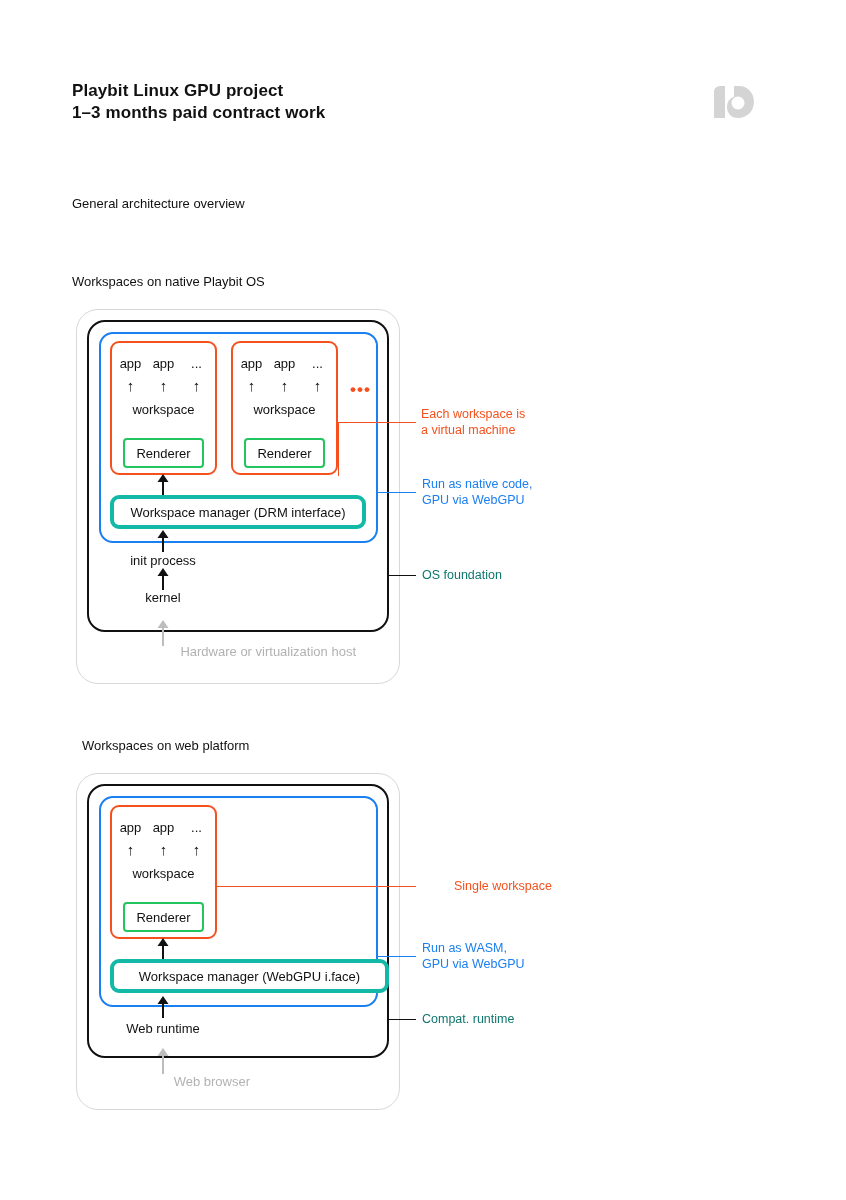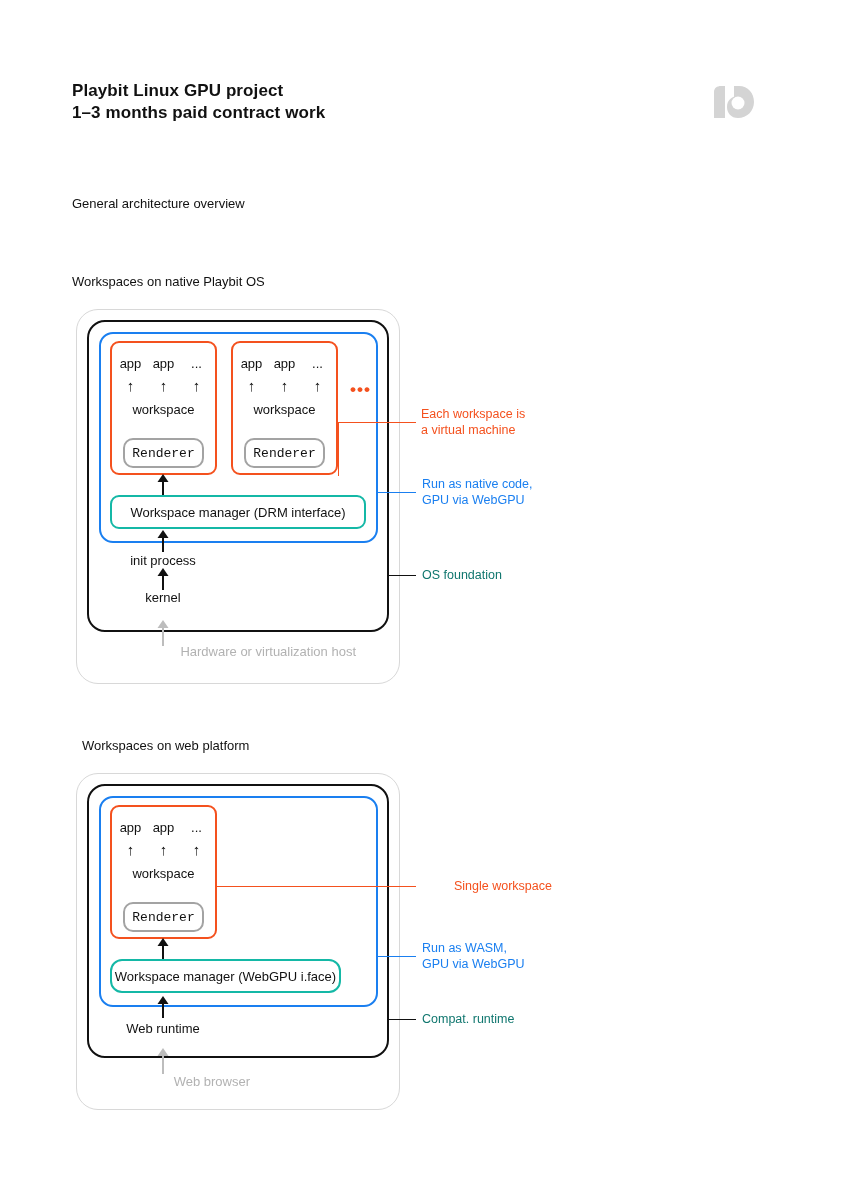--- a/index.html
+++ b/index.html
@@ -53,22 +53,22 @@
   .frame-blue  { border-width: 2px;   border-color: #1a7ff0; border-radius: 14px; }
   .frame-orange{ border-width: 2px;   border-color: #f4511e; border-radius: 9px; }
 
   
   .box {
     box-sizing: border-box;
     display: flex; align-items: center; justify-content: center;
     font-size: 13px;
     background: #ffffff;
   }
-  .box-black  { border: 2px solid #14b8a6; border-radius: 9px; }
-  .box-orange { border: 2px solid #a3a3a3; border-radius: 10px; font-family: Liberation Mono, monospace; }
+  .box-black  { border: 4px solid #14b8a6; border-radius: 9px; }
+  .box-orange { border: 2px solid #22c55e; border-radius: 4px; }
 
   
   .app-row {
     display: flex;
     font-size: 13px;
     width: 100%;
     justify-content: center;
   }
   .app-row span { width: 33px; text-align: center; }
   .arrow-row {
@@ -248,21 +248,21 @@
 </div>
 <div class="abs box box-orange" style="left:123px; top:902px; width:81px; height:30px;">Renderer</div>
 
 <div class="abs" style="left:155px; top:938px;">
   <svg width="16" height="24" viewBox="0 0 16 24">
     <line x1="8" y1="24" x2="8" y2="4" stroke="#111111" stroke-width="2"></line>
     <path d="M8 0 L13.5 8 L2.5 8 Z" fill="#111111"></path>
   </svg>
 </div>
 
-<div class="abs box box-black" style="left:110px; top:959px; width:231px; height:34px;border-radius:12px;">Workspace manager (WebGPU i.face)</div>
+<div class="abs box box-black" style="left:110px; top:959px; width:279px; height:34px;">Workspace manager (WebGPU i.face)</div>
 
 <div class="abs" style="left:155px; top:996px;">
   <svg width="16" height="22" viewBox="0 0 16 22">
     <line x1="8" y1="22" x2="8" y2="4" stroke="#111111" stroke-width="2"></line>
     <path d="M8 0 L13.5 8 L2.5 8 Z" fill="#111111"></path>
   </svg>
 </div>
 
 <div class="abs plain-label" style="left:100px; top:1021px; width:126px;">Web runtime</div>
 

